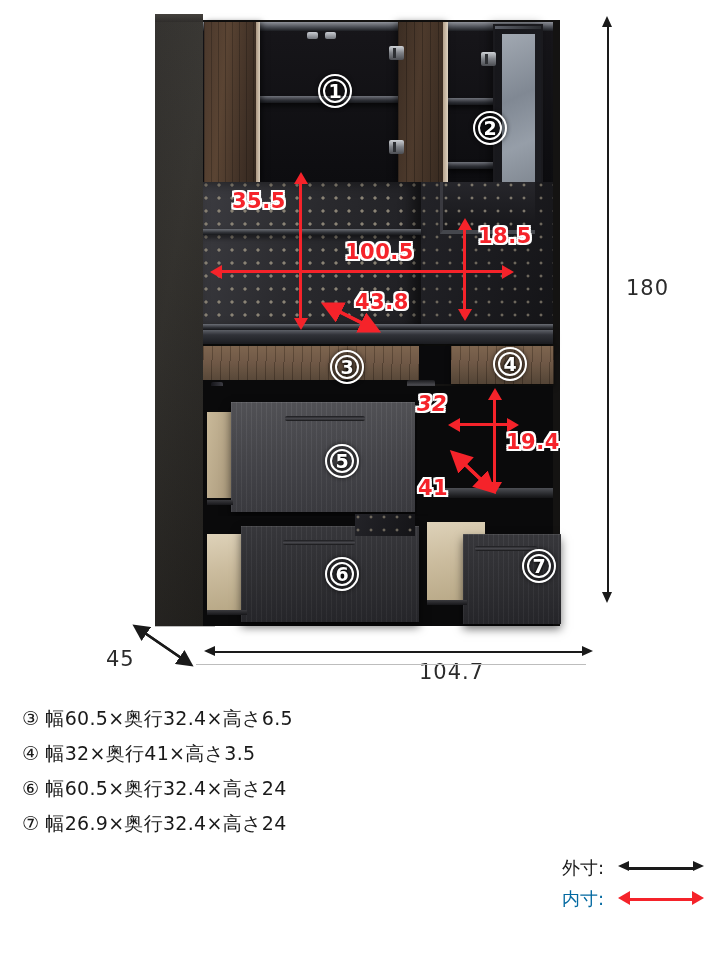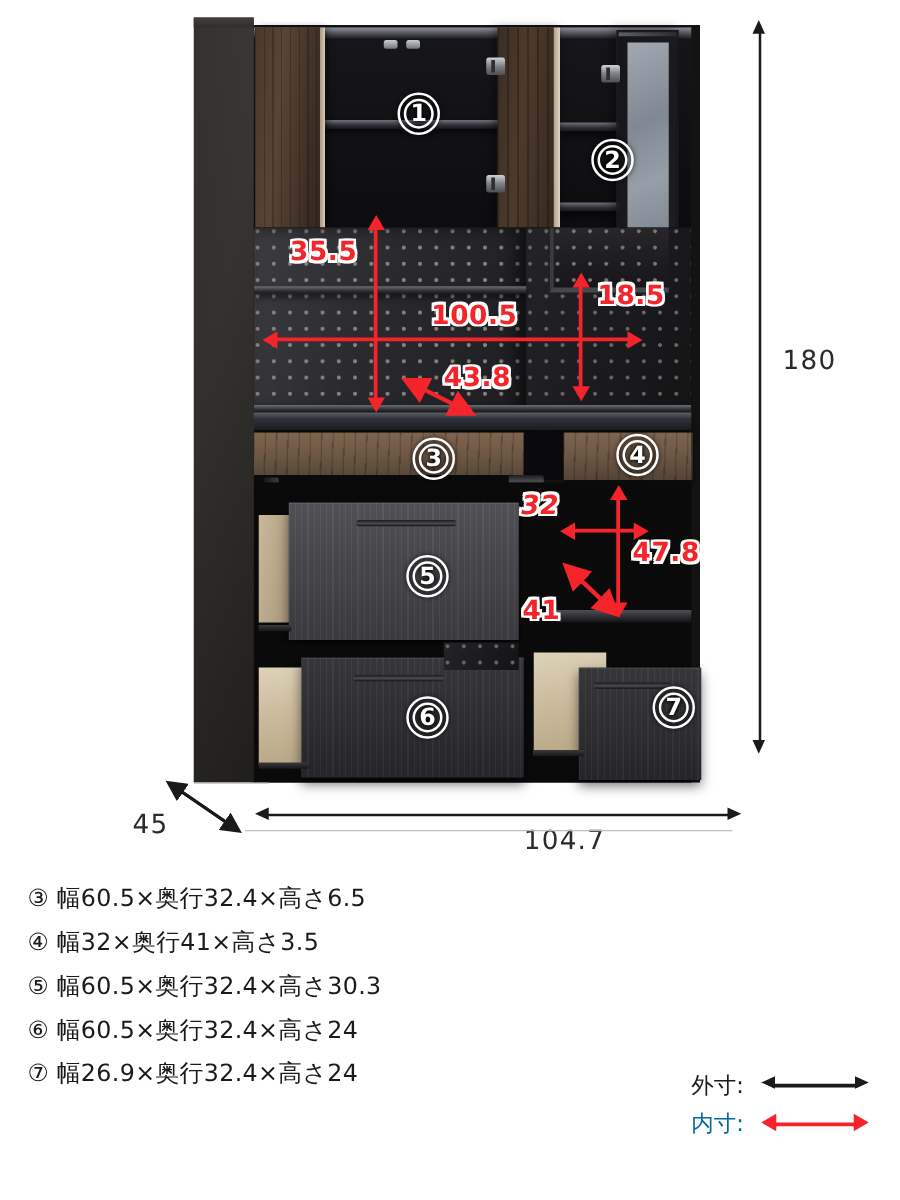--- a/index.html
+++ b/index.html
@@ -264,21 +264,21 @@
   .spec-row{
     font-size:19px;color:#1a1a1a;margin-bottom:9px;
     font-family:"DejaVu Sans",sans-serif;letter-spacing:.3px;
     white-space:nowrap;
   }
   .spec-row .num{margin-right:6px;}
 
   #legend{position:absolute;left:553px;top:852px;width:160px;}
   .legend-row{
     display:flex;align-items:center;height:31px;
-    font-size:18px;font-family:"DejaVu Sans",sans-serif;
+    font-size:18px;font-family:"DejaVu Sans",sans-serif;justify-content:center;
   }
   .legend-label{width:56px;}
   .legend-label.k{color:#1a1a1a;}
   .legend-label.r{color:#0369a1;}
   .legend-arrow{position:relative;width:86px;height:16px;}
   .legend-arrow .bar{position:absolute;left:9px;right:9px;top:7px;height:3px;}
   .legend-arrow .hl{position:absolute;left:0;top:1px;}
   .legend-arrow .hr{position:absolute;right:0;top:1px;}
   .legend-unit{
     font-size:18px;color:#1a1a1a;font-family:"DejaVu Sans",sans-serif;
@@ -411,21 +411,21 @@
   <div class="dimlabel-red" style="left:478px;top:224px;">18.5</div>
 
   <div class="dimline dim-h red" style="left:459px;top:423px;width:50px;"></div>
   <div class="arrowhead ah-left-r" style="left:448px;top:418px;"></div>
   <div class="arrowhead ah-right-r" style="left:507px;top:418px;"></div>
   <div class="dimlabel-red" style="left:417px;top:392px;font-style:italic;">32</div>
 
   <div class="dimline dim-v red" style="left:493px;top:398px;height:88px;"></div>
   <div class="arrowhead ah-up-r" style="left:488px;top:388px;"></div>
   <div class="arrowhead ah-down-r" style="left:488px;top:482px;"></div>
-  <div class="dimlabel-red" style="left:506px;top:430px;">47.8</div>
+  <div class="dimlabel-red" style="left:506px;top:430px;">19.4</div>
 
   <svg class="diag" style="left:448px;top:448px;width:56px;height:48px;" viewBox="0 0 56 48">
     <line x1="44" y1="42" x2="6" y2="6" stroke="#f5232a" stroke-width="3.2" marker-end="url(#mrE)"></line>
     <line x1="6" y1="6" x2="44" y2="42" stroke="#f5232a" stroke-width="3.2" marker-end="url(#mrS)"></line>
   </svg>
   <div class="dimlabel-red" style="left:418px;top:476px;">41</div>
 
   <div class="dimline dim-v blk" style="left:607px;top:26px;height:572px;"></div>
   <div class="arrowhead ah-up-b" style="left:602px;top:16px;"></div>
   <div class="arrowhead ah-down-b" style="left:602px;top:592px;"></div>
@@ -452,23 +452,20 @@
 
   <div id="spec">
 
     <div class="spec-row">
       <span class="num">③</span><span>幅60.5×奥行32.4×高さ6.5</span>
     </div>
     <div class="spec-row">
       <span class="num">④</span><span>幅32×奥行41×高さ3.5</span>
     </div>
     <div class="spec-row">
-      <span class="num">⑤</span><span>幅60.5×奥行32.4×高さ30.3</span>
-    </div>
-    <div class="spec-row">
       <span class="num">⑥</span><span>幅60.5×奥行32.4×高さ24</span>
     </div>
     <div class="spec-row">
       <span class="num">⑦</span><span>幅26.9×奥行32.4×高さ24</span>
     </div>
   </div>
 
   <div id="legend">
     <div class="legend-row">
       <div class="legend-label k">外寸:</div>

